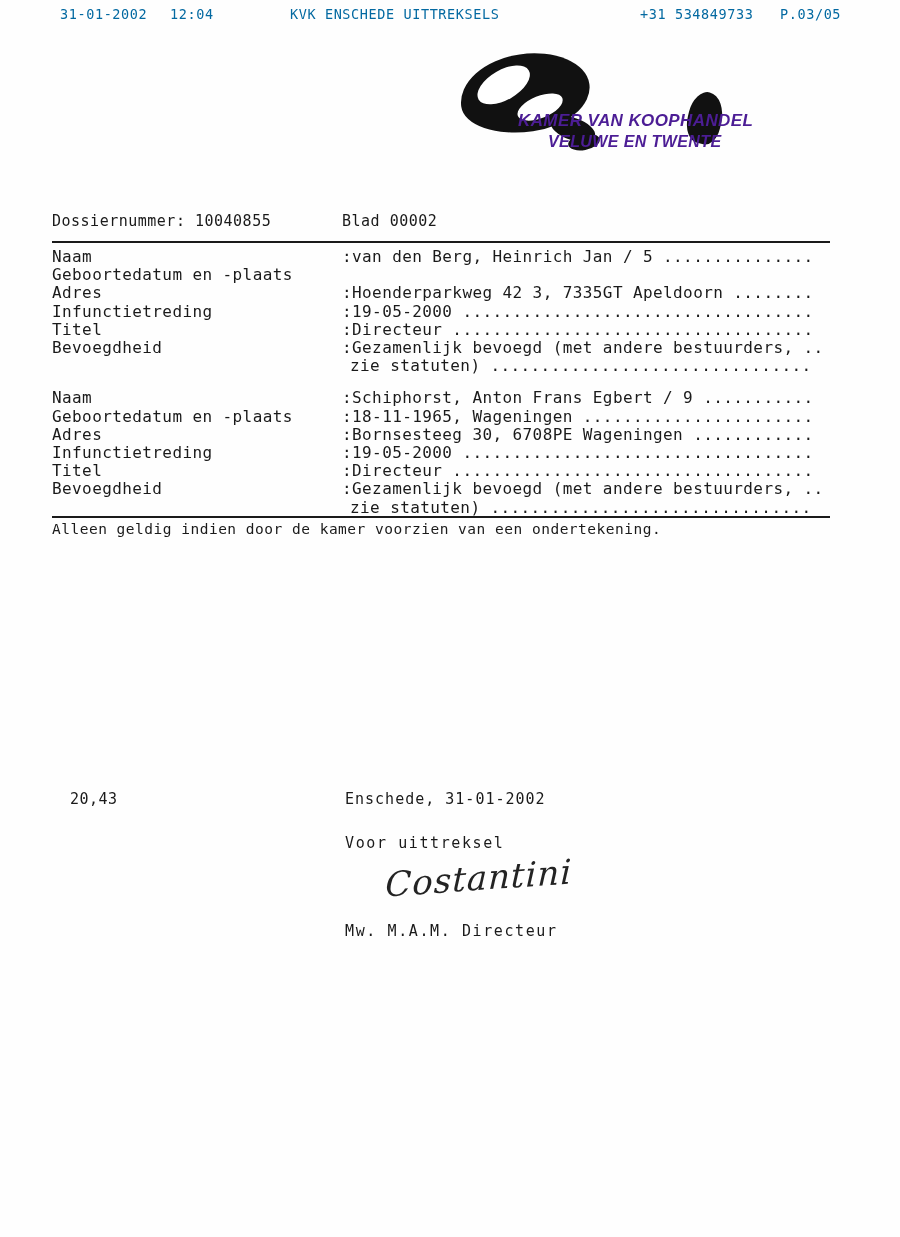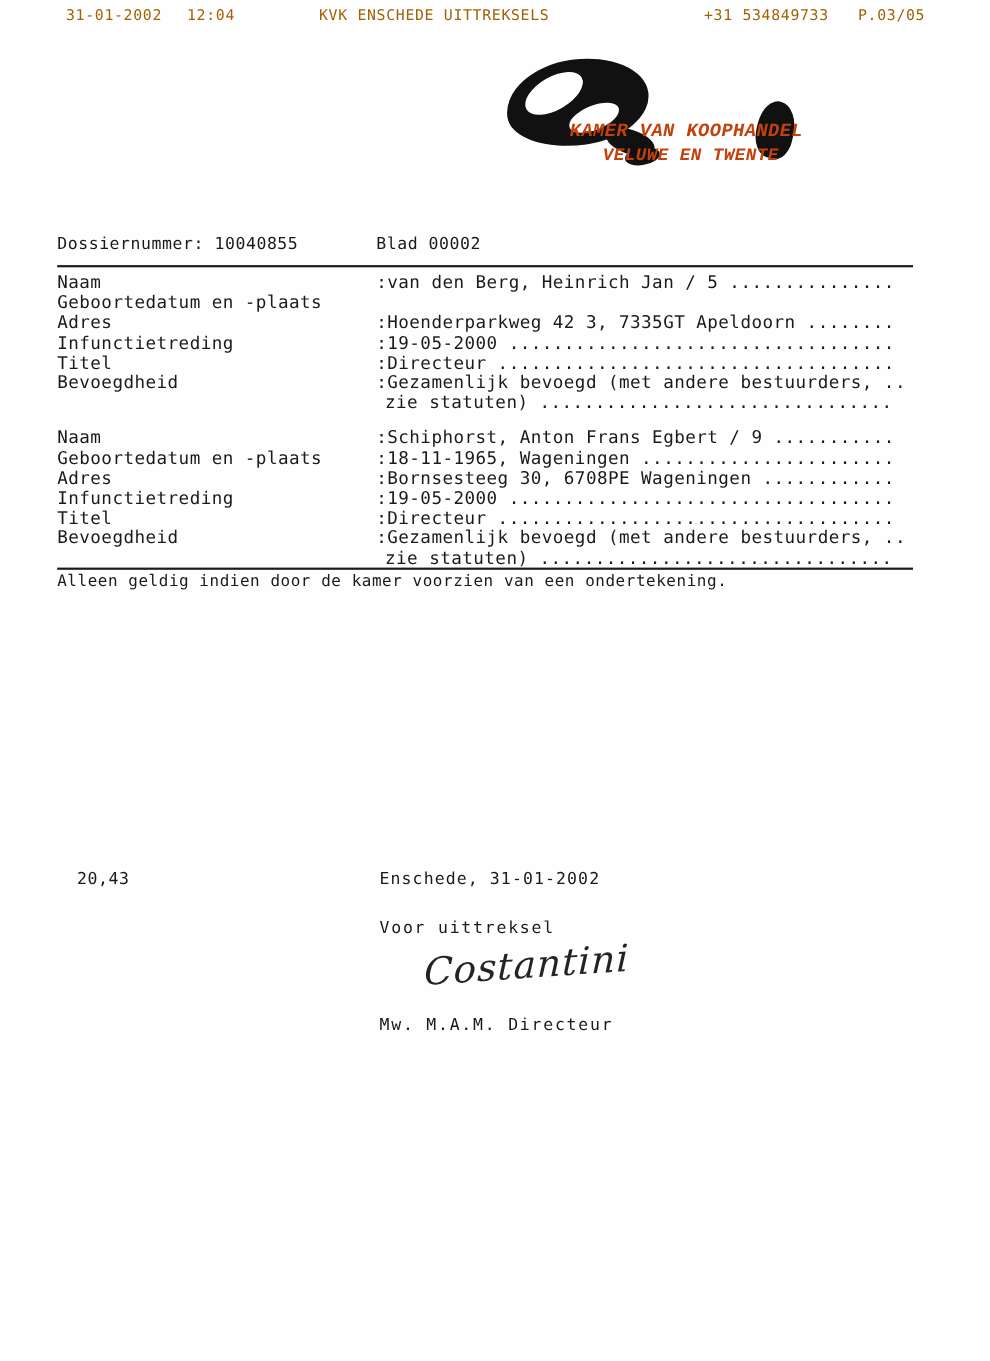--- a/index.html
+++ b/index.html
@@ -24,21 +24,21 @@
   }
 
   
   .fax-header {
     position: absolute;
     top: 6px;
     left: 60px;
     width: 790px;
     font-size: 13.5px;
     letter-spacing: 0.6px;
-    color: #a16207;
+    color: #0369a1;
     white-space: nowrap;
   }
   .fax-header span { display: inline-block; }
   .fh-date  { width: 110px; }
   .fh-time  { width: 120px; }
   .fh-title { width: 350px; }
   .fh-phone { width: 140px; }
   .fh-page  { width: 70px; }
 
   
@@ -86,26 +86,26 @@
     background: #111;
     border-radius: 50%;
   }
   .logo-speck-a { top: 70px; left: 110px; width: 46px; height: 22px; transform: rotate(18deg); }
   .logo-speck-b { top: 44px; left: 248px; width: 34px; height: 52px; border-radius: 50% 60% 40% 50%; transform: rotate(14deg); }
   .logo-speck-c { top: 86px; left: 128px; width: 32px; height: 16px; transform: rotate(-10deg); }
   .logo-text {
     position: absolute;
     left: 78px;
     top: 62px;
-    font-family: Liberation Mono, monospace;
+    font-family: Liberation Sans, sans-serif;
     font-weight: bold;
     font-style: italic;
     font-size: 17px;
     letter-spacing: 0.4px;
-    color: #c2410c;
+    color: #4c1d95;
     line-height: 21px;
   }
   .logo-text .l2 {
     display: block;
     margin-left: 30px;
     font-size: 16px;
   }
 
   
   .dossier {

